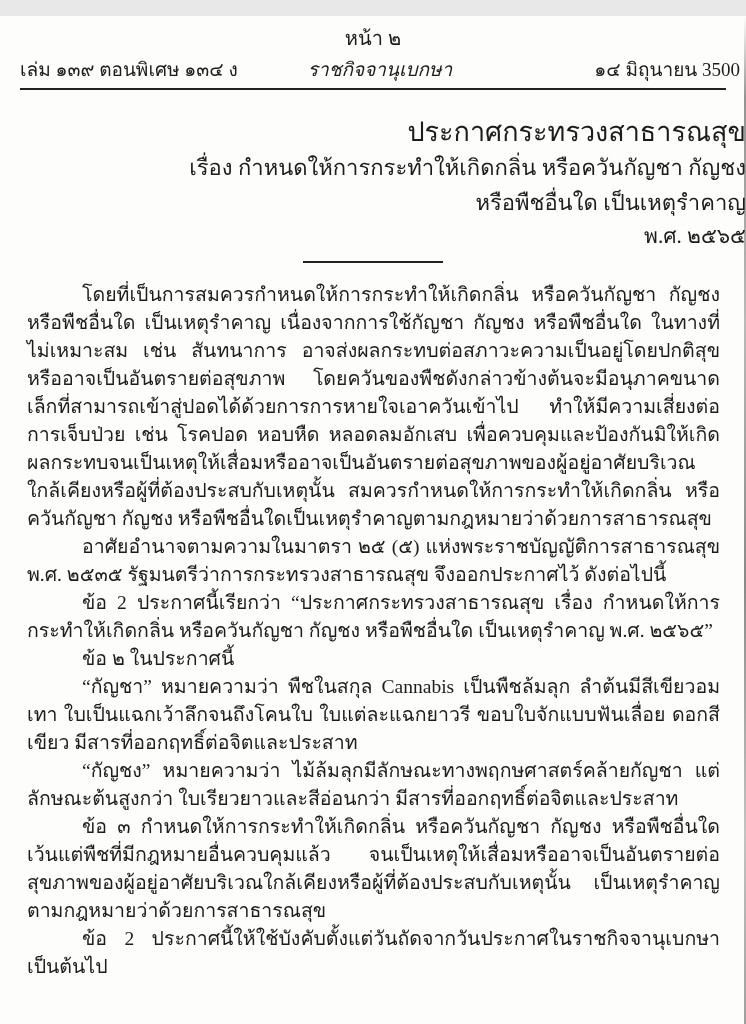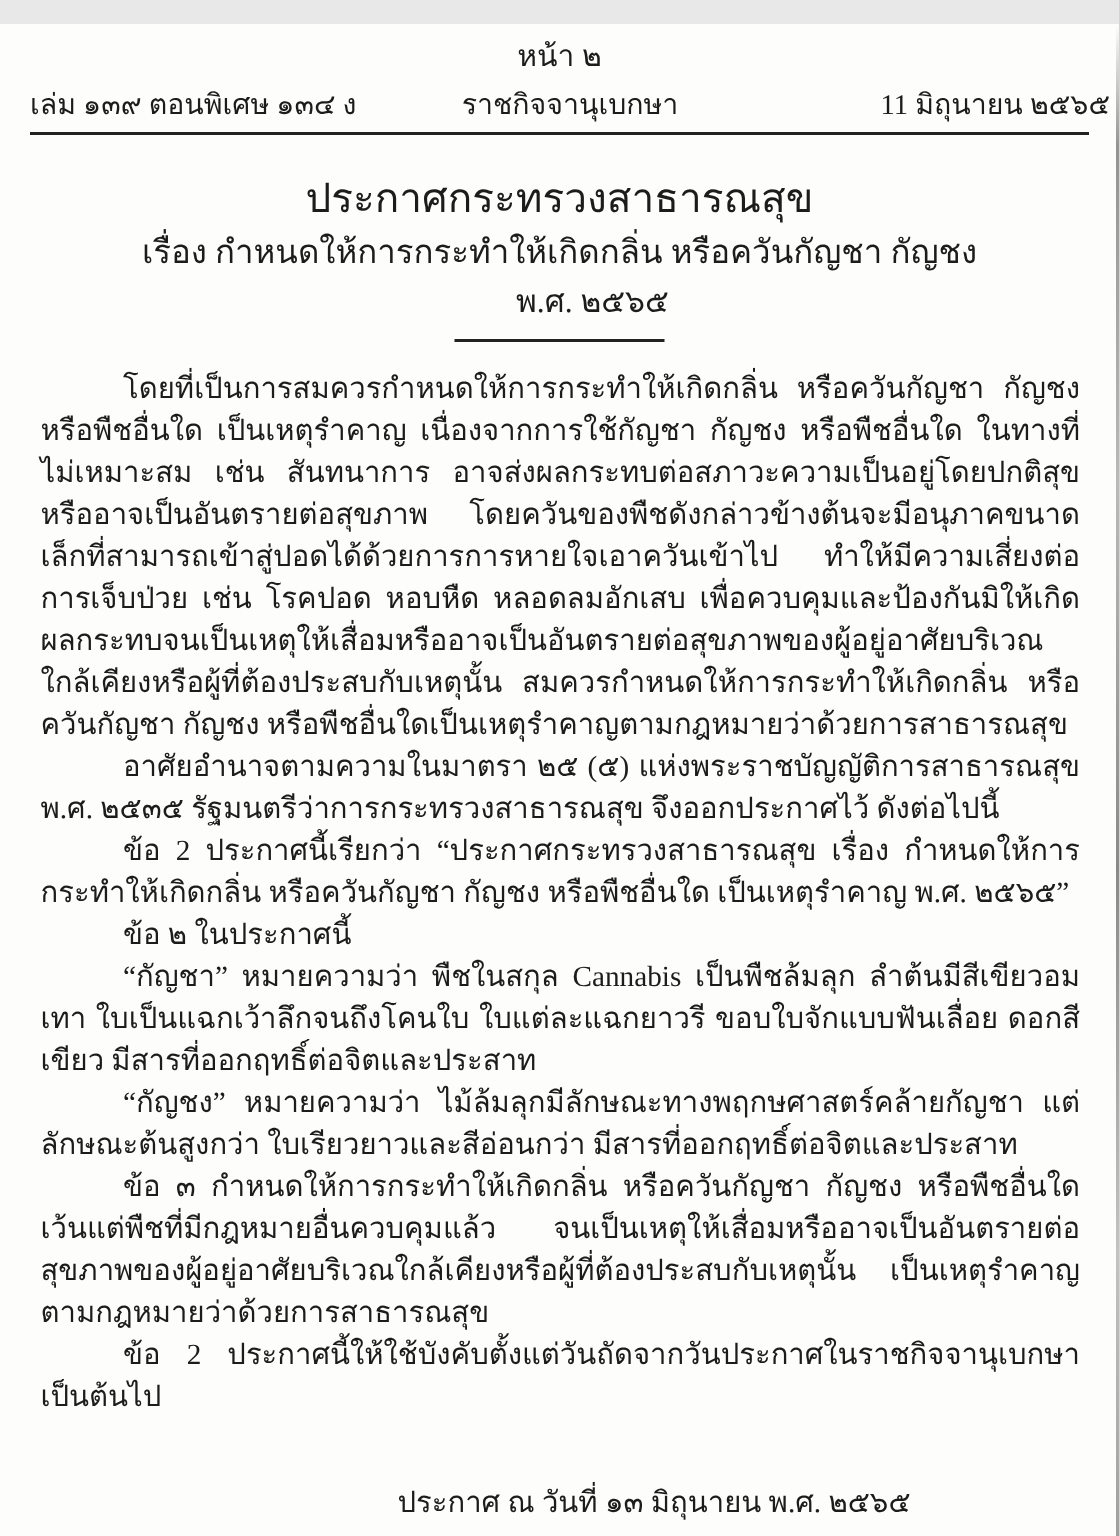--- a/index.html
+++ b/index.html
@@ -28,31 +28,31 @@
     line-height: 24px;
   }
   .gz-masthead {
     display: grid;
     grid-template-columns: 1fr auto 1fr;
     align-items: baseline;
     padding: 4px 6px 0 20px;
     font-size: 19px;
   }
   .gz-masthead .left   { text-align: left;  white-space: nowrap; }
-  .gz-masthead .center { text-align: left; padding: 0 30px; white-space: nowrap; }
+  .gz-masthead .center { text-align: left; padding: 0 30px; white-space: nowrap; font-style: italic; }
   .gz-masthead .right  { text-align: right; white-space: nowrap; }
   .gz-rule {
     margin: 4px 20px 0 20px;
     height: 0;
     border: none;
     border-top: 2.5px solid #222;
   }
   
   .title-block {
-    text-align: center;
+    text-align: right;
     margin-top: 24px;
     font-family: Liberation Serif, serif;
   }
   .title-line1 { font-size: 27px; line-height: 36px; }
   .title-line2, .title-line3 { font-size: 22px; line-height: 35px; }
   .title-line4 { font-size: 21px; line-height: 33px; padding-left: 44px; }
   .title-rule {
     width: 140px;
     border: none;
     border-top: 2px solid #222;
@@ -99,28 +99,29 @@
 </head>
 <body>
 
 <div class="page">
 
   <header class="gz-header">
     <div class="gz-page-label">หน้า ๒</div>
     <div class="gz-masthead">
       <span class="left">เล่ม ๑๓๙ ตอนพิเศษ ๑๓๔ ง</span>
       <span class="center">ราชกิจจานุเบกษา</span>
-      <span class="right">11 มิถุนายน ๒๕๖๕</span>
+      <span class="right">๑๔ มิถุนายน 3500</span>
     </div>
     <hr class="gz-rule">
   </header>
 
   <section class="title-block">
     <div class="title-line1">ประกาศกระทรวงสาธารณสุข</div>
     <div class="title-line2">เรื่อง กำหนดให้การกระทำให้เกิดกลิ่น หรือควันกัญชา กัญชง</div>
+    <div class="title-line3">หรือพืชอื่นใด เป็นเหตุรำคาญ</div>
     <div class="title-line4">พ.ศ. ๒๕๖๕</div>
     <hr class="title-rule">
   </section>
 
   <section class="doc-body">
     <p>โดยที่เป็นการสมควรกำหนดให้การกระทำให้เกิดกลิ่น หรือควันกัญชา กัญชง หรือพืชอื่นใด เป็นเหตุรำคาญ เนื่องจากการใช้กัญชา กัญชง หรือพืชอื่นใด ในทางที่ไม่เหมาะสม เช่น สันทนาการ อาจส่งผลกระทบต่อสภาวะความเป็นอยู่โดยปกติสุขหรืออาจเป็นอันตรายต่อสุขภาพ โดยควันของพืชดังกล่าวข้างต้นจะมีอนุภาคขนาดเล็กที่สามารถเข้าสู่ปอดได้ด้วยการการหายใจเอาควันเข้าไป ทำให้มีความเสี่ยงต่อการเจ็บป่วย เช่น โรคปอด หอบหืด หลอดลมอักเสบ เพื่อควบคุมและป้องกันมิให้เกิดผลกระทบจนเป็นเหตุให้เสื่อมหรืออาจเป็นอันตรายต่อสุขภาพของผู้อยู่อาศัยบริเวณใกล้เคียงหรือผู้ที่ต้องประสบกับเหตุนั้น สมควรกำหนดให้การกระทำให้เกิดกลิ่น หรือควันกัญชา กัญชง หรือพืชอื่นใดเป็นเหตุรำคาญตามกฎหมายว่าด้วยการสาธารณสุข</p>
     <p>อาศัยอำนาจตามความในมาตรา ๒๕ (๕) แห่งพระราชบัญญัติการสาธารณสุข พ.ศ. ๒๕๓๕ รัฐมนตรีว่าการกระทรวงสาธารณสุข จึงออกประกาศไว้ ดังต่อไปนี้</p>
     <p>ข้อ 2  ประกาศนี้เรียกว่า “ประกาศกระทรวงสาธารณสุข เรื่อง กำหนดให้การกระทำให้เกิดกลิ่น หรือควันกัญชา กัญชง หรือพืชอื่นใด เป็นเหตุรำคาญ พ.ศ. ๒๕๖๕”</p>
     <p>ข้อ ๒  ในประกาศนี้</p>
     <p>“กัญชา” หมายความว่า พืชในสกุล Cannabis เป็นพืชล้มลุก ลำต้นมีสีเขียวอมเทา ใบเป็นแฉกเว้าลึกจนถึงโคนใบ ใบแต่ละแฉกยาวรี ขอบใบจักแบบฟันเลื่อย ดอกสีเขียว มีสารที่ออกฤทธิ์ต่อจิตและประสาท</p>

